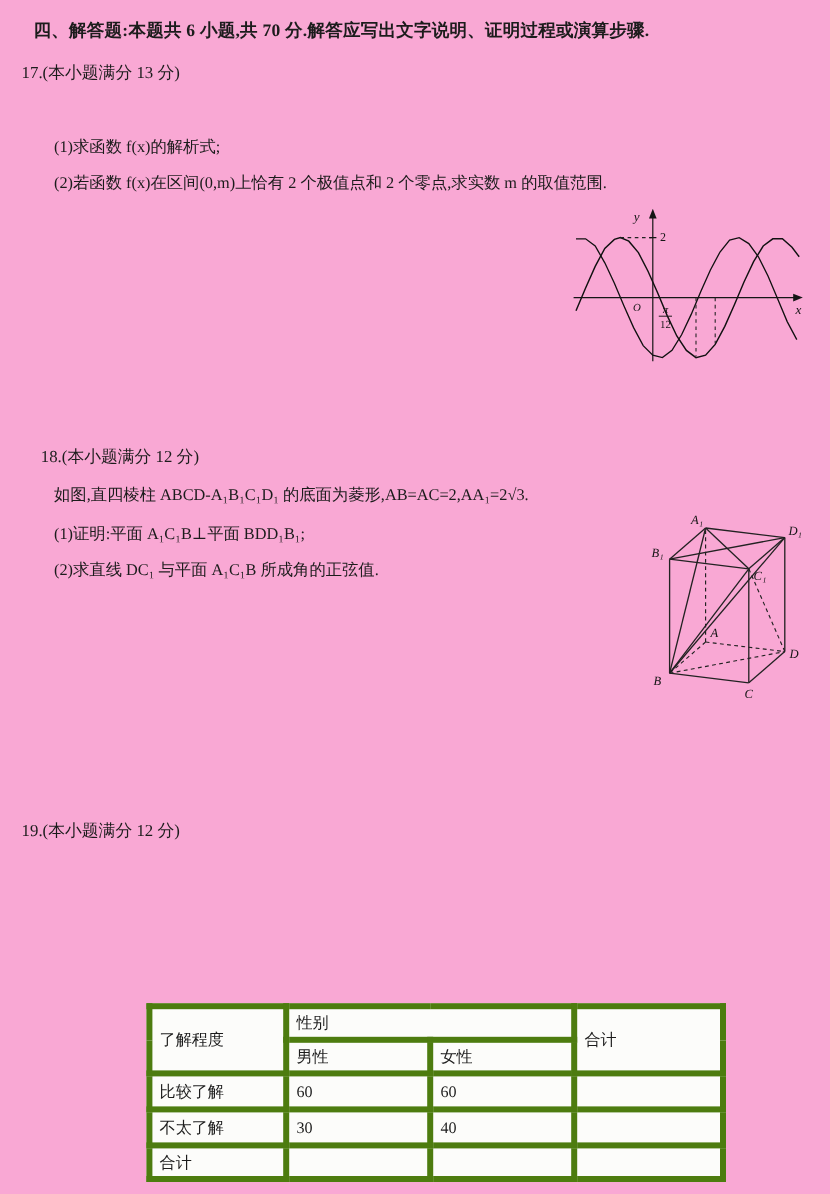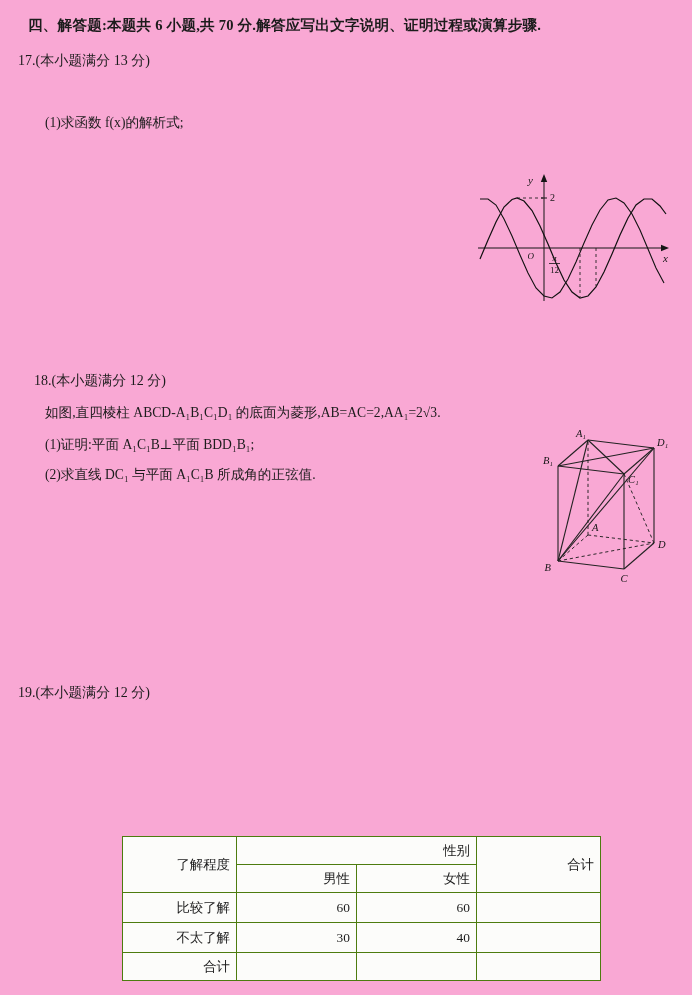--- a/index.html
+++ b/index.html
@@ -6,31 +6,32 @@
   body{width:692px;height:995px;background:#efeeea;font-family:"Liberation Serif","DejaVu Serif",serif;color:#1c1c1c;}
   .page{position:relative;width:692px;height:995px;background:#f9a8d4;overflow:hidden;}
   .abs{position:absolute;}
   .hdr{font-weight:bold;font-size:14.6px;letter-spacing:.2px;white-space:nowrap;}
   .ptitle{font-size:14px;white-space:nowrap;}
   .bline{font-size:13.6px;white-space:nowrap;}
   .para{font-size:13.8px;line-height:30px;text-align:justify;}
   svg text{font-family:"Liberation Serif","DejaVu Serif",serif;fill:#151515;}
   .it{font-style:italic;}
   table.survey{border-collapse:collapse;font-size:13.4px;background:#fcfcfa;}
-  table.survey td{border:1px solid #4d7c0f;text-align:right;padding:0 6px;min-width:30px;margin-left:46px;}
+  table.survey td{border:5px solid #4d7c0f;text-align:left;padding:0 6px;min-width:30px;margin-left:46px;}
 </style>
 </head>
 <body>
 
 <div class="page">
 
   <div class="abs hdr" style="left:28px;top:16px;">四、解答题:本题共 6 小题,共 70 分.解答应写出文字说明、证明过程或演算步骤.</div>
 
   <div class="abs ptitle" style="left:18px;top:52px;">17.(本小题满分 13 分)</div>
   <div class="abs bline" style="left:45px;top:114px;">(1)求函数 f(x)的解析式;</div>
+  <div class="abs bline" style="left:45px;top:144px;">(2)若函数 f(x)在区间(0,m)上恰有 2 个极值点和 2 个零点,求实数 m 的取值范围.</div>
 
   <svg class="abs" style="left:472px;top:170px;" width="200" height="136" viewBox="0 0 200 136">
 
     <line x1="6" y1="78" x2="192" y2="78" stroke="#151515" stroke-width="1"></line>
     <line x1="72" y1="131" x2="72" y2="9" stroke="#151515" stroke-width="1"></line>
     <polygon points="197,78 189,74.8 189,81.2" fill="#151515"></polygon>
     <polygon points="72,4 68.8,12 75.2,12" fill="#151515"></polygon>
 
     <polyline fill="none" stroke="#111" stroke-width="1.2" points="8,89 16,70 24,52 32,37 40,29.5 45,28 52,31 60,40.5 68,56 76,74 84,93 92,110 100,122 108,128 116,126 124,117 132,102 140,84 148,65 156,48 164,35 172,29 180,29 188,36 194,44"></polyline>
 

